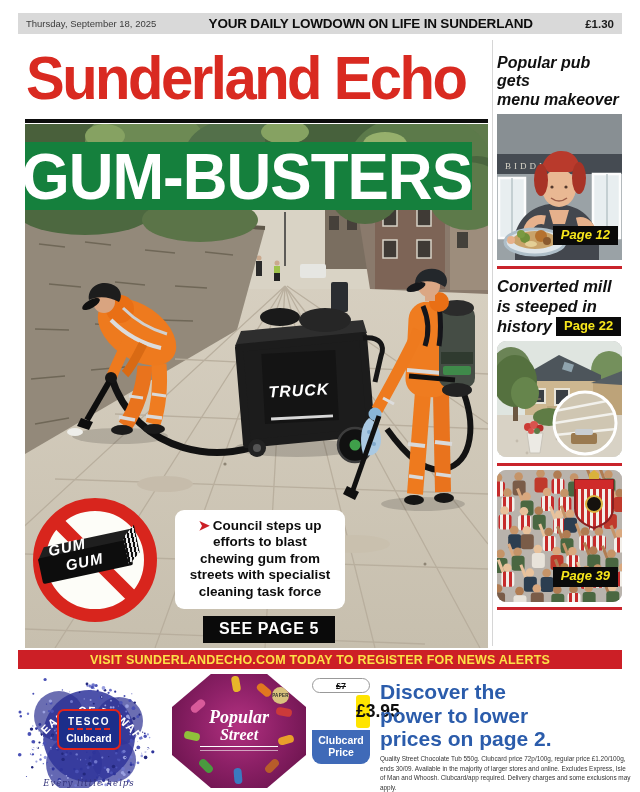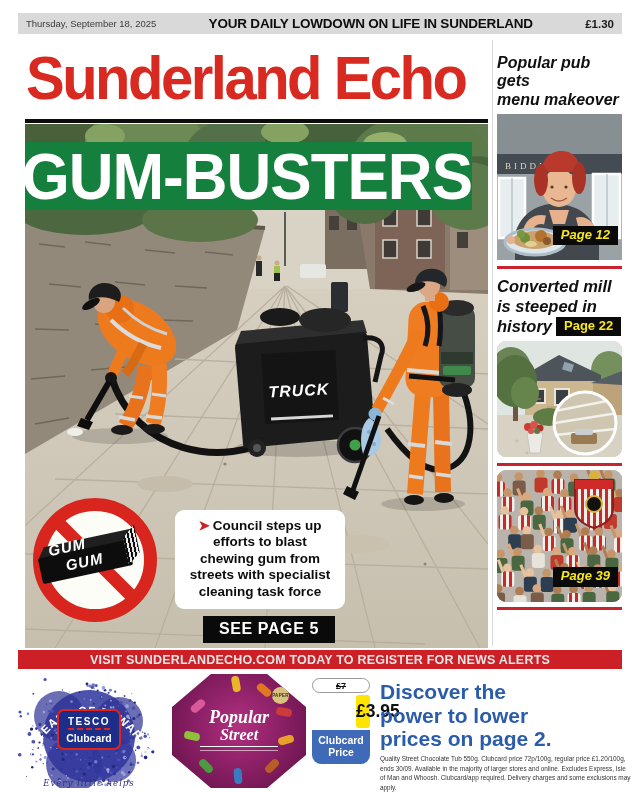--- a/index.html
+++ b/index.html
@@ -56,21 +56,21 @@
   .rounded{border-radius:9px;}
   .red-rule{height:3px;background:#c9232b;margin-top:6px;}
   .pgbadge{display:inline-block;background:#0a0a0a;color:#f8e71c;font-weight:bold;font-style:italic;
     font-size:13px;padding:2px 8px 3px;line-height:1.1;}
   .badge-abs{position:absolute;right:4px;bottom:15px;}
   .badge-inline{vertical-align:2px;margin-left:4px;font-style:normal;}
 
   
   .alert-banner{position:absolute;left:18px;top:650px;width:604px;height:19px;background:#cc1f26;
     display:flex;align-items:center;justify-content:center;}
-  .alert-banner span{color:#e5e5e5;font-weight:bold;font-size:12.5px;letter-spacing:.2px;}
+  .alert-banner span{color:#fde047;font-weight:bold;font-size:12.5px;letter-spacing:.2px;}
 
   
   .ad{position:absolute;left:0;top:672px;width:640px;height:120px;background:#fff;}
   .glitter{position:absolute;left:14px;top:4px;width:150px;height:112px;}
   .clubcard-card{position:absolute;left:43px;top:33px;width:64px;height:41px;background:#1c2e8a;
     border:2.5px solid #e2231a;border-radius:7px;display:flex;flex-direction:column;align-items:center;justify-content:center;}
   .clubcard-card .tesco{color:#fff;font-weight:bold;font-size:10px;letter-spacing:1.5px;
     border-bottom:2px dashed #e2231a;padding-bottom:1px;}
   .clubcard-card .cc{color:#fff;font-weight:bold;font-size:10.5px;margin-top:2px;}
   .slogan{position:absolute;left:0;bottom:0;width:100%;text-align:center;font-style:italic;

